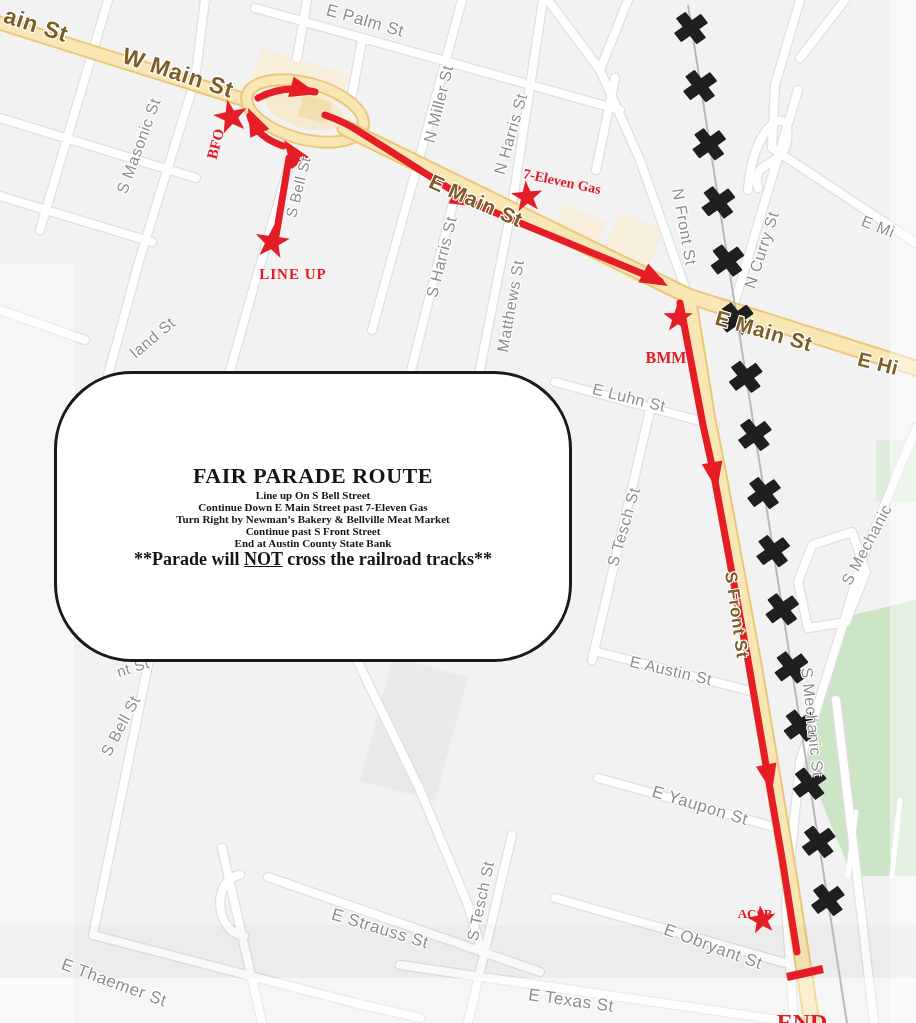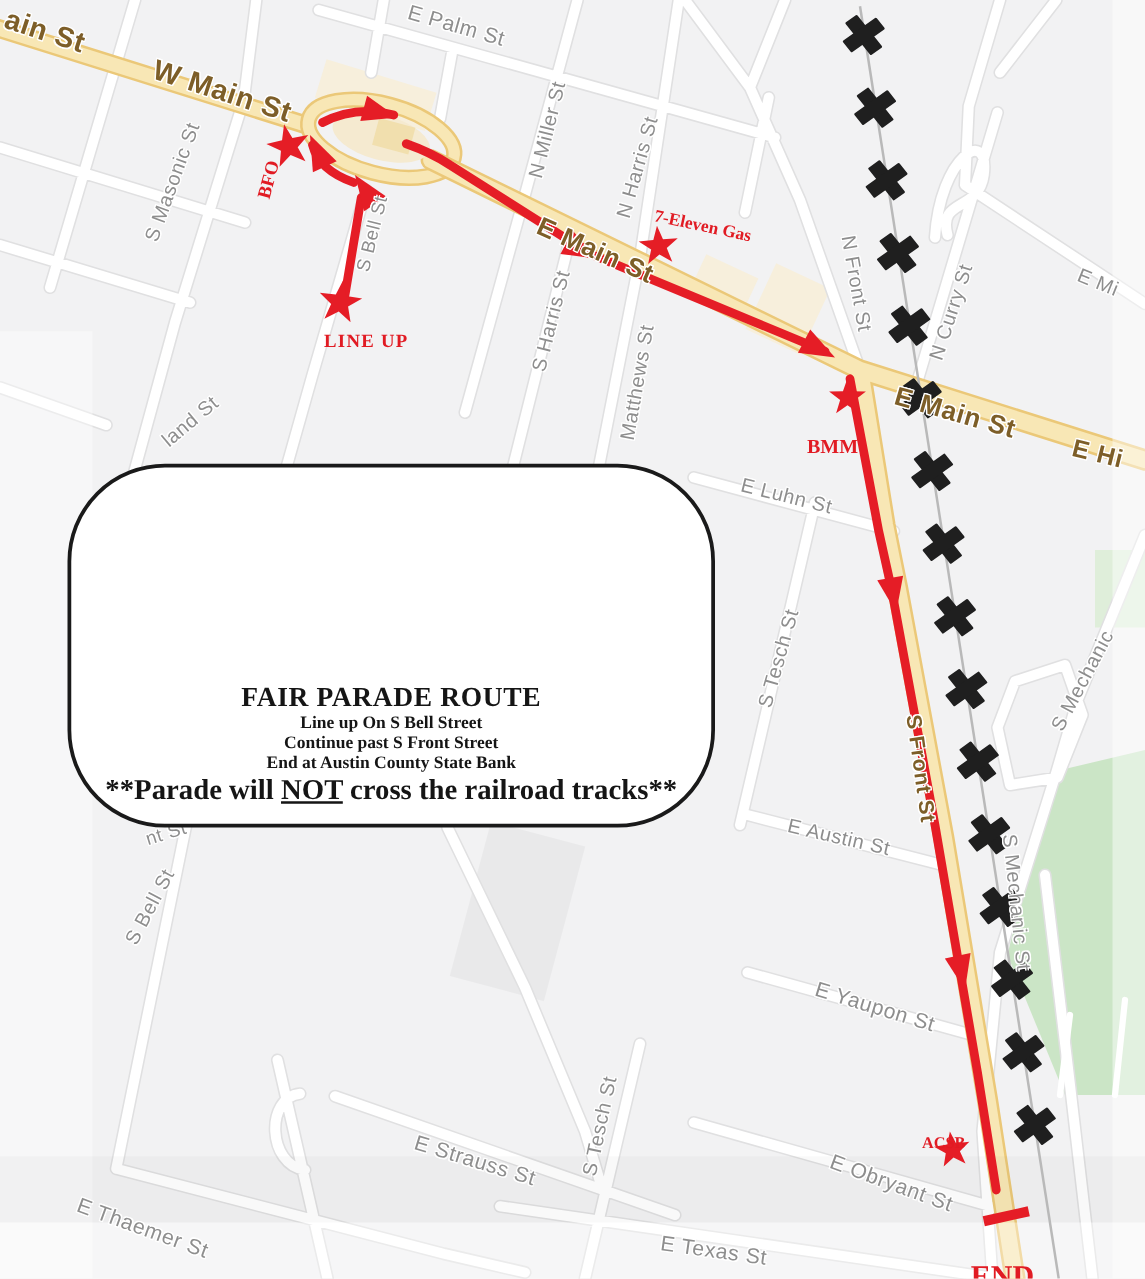--- a/index.html
+++ b/index.html
@@ -13,25 +13,25 @@
        text-shadow:1px 1px 0 #fff,-1px -1px 0 #fff,1px -1px 0 #fff,-1px 1px 0 #fff,0 1px 0 #fff,0 -1px 0 #fff;}
   .rd{color:#7d5e28;font-weight:bold;letter-spacing:.6px;}
   
   .mk{position:absolute;white-space:nowrap;color:#e11b23;font-weight:bold;
       font-family:"Liberation Serif",serif;
       transform:translate(-50%,-50%) rotate(var(--r,0deg));}
   
   .infobox{position:absolute;left:54px;top:371px;width:518px;height:291px;
            box-sizing:border-box;background:#fff;border:3.5px solid #1a1a1a;
            border-radius:78px;display:flex;flex-direction:column;
-           justify-content:flex-end;align-items:center;text-align:center;
+           justify-content:center;align-items:center;text-align:center;
            padding:14px 16px;font-family:"Liberation Serif",serif;color:#151515;}
   .ib-title{font-size:22px;font-weight:bold;letter-spacing:.5px;}
-  .ib-line{font-size:14px;font-weight:bold;}
-  .ib-note{font-size:23px;font-weight:bold;}
+  .ib-line{font-size:11px;font-weight:bold;}
+  .ib-note{font-size:18px;font-weight:bold;}
   .ib-note .u{text-decoration:underline;}
 </style>
 </head>
 <body>
 
 <div class="stage">
 
 <svg class="map-svg" width="916" height="1023" viewBox="0 0 916 1023">
   <defs>
     <symbol id="star" overflow="visible">
@@ -161,18 +161,20 @@
 <div class="mk" style="left:216px;top:144px;--r:-75deg;font-size:15px">BFO</div>
 <div class="mk" style="left:293px;top:274px;font-size:15px;letter-spacing:1px">LINE UP</div>
 <div class="mk" style="left:562px;top:182px;--r:12deg;font-size:14px">7-Eleven Gas</div>
 <div class="mk" style="left:666px;top:358px;font-size:16px">BMM</div>
 <div class="mk" style="left:755px;top:914px;font-size:13px">ACSB</div>
 <div class="mk" style="left:802px;top:1022px;font-size:24px">END</div>
 
 <div class="infobox">
   <div class="ib-title">FAIR PARADE ROUTE</div>
   <div class="ib-line">Line up On S Bell Street</div>
+  <div class="ib-line">Continue Down E Main Street past 7-Eleven Gas</div>
+  <div class="ib-line">Turn Right by Newman’s Bakery &amp; Bellville Meat Market</div>
   <div class="ib-line">Continue past S Front Street</div>
   <div class="ib-line">End at  Austin County State Bank</div>
   <div class="ib-note"><span>**Parade will </span><span class="u">NOT</span><span> cross the railroad tracks**</span></div>
 </div>
 
 </div>
 
 </body></html>

